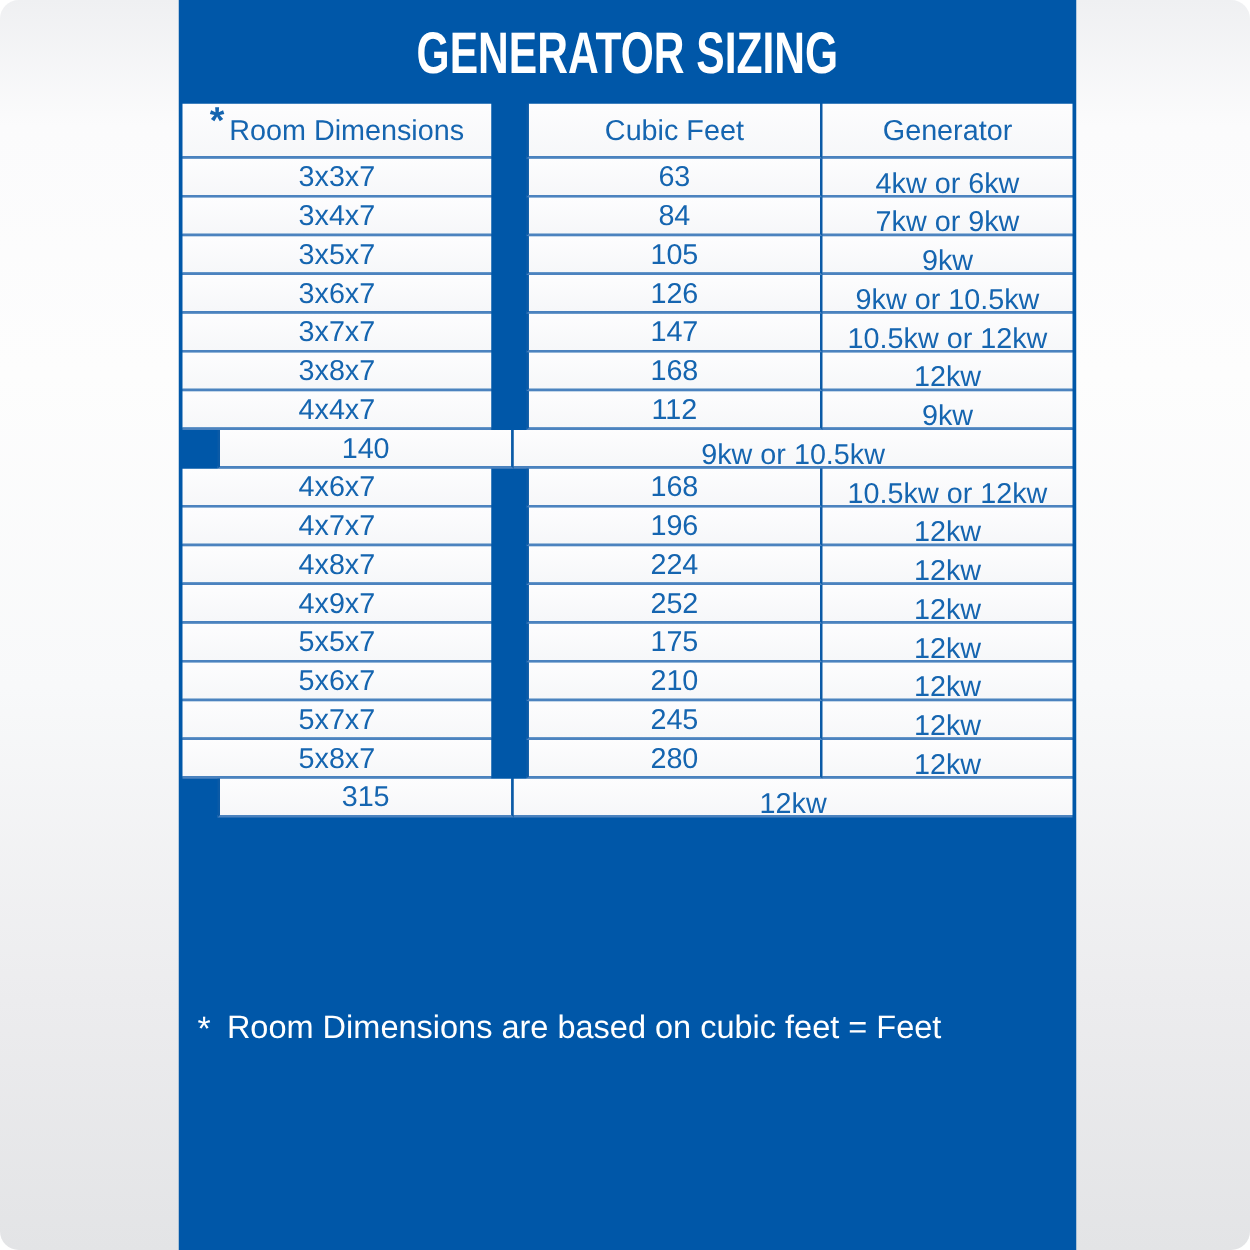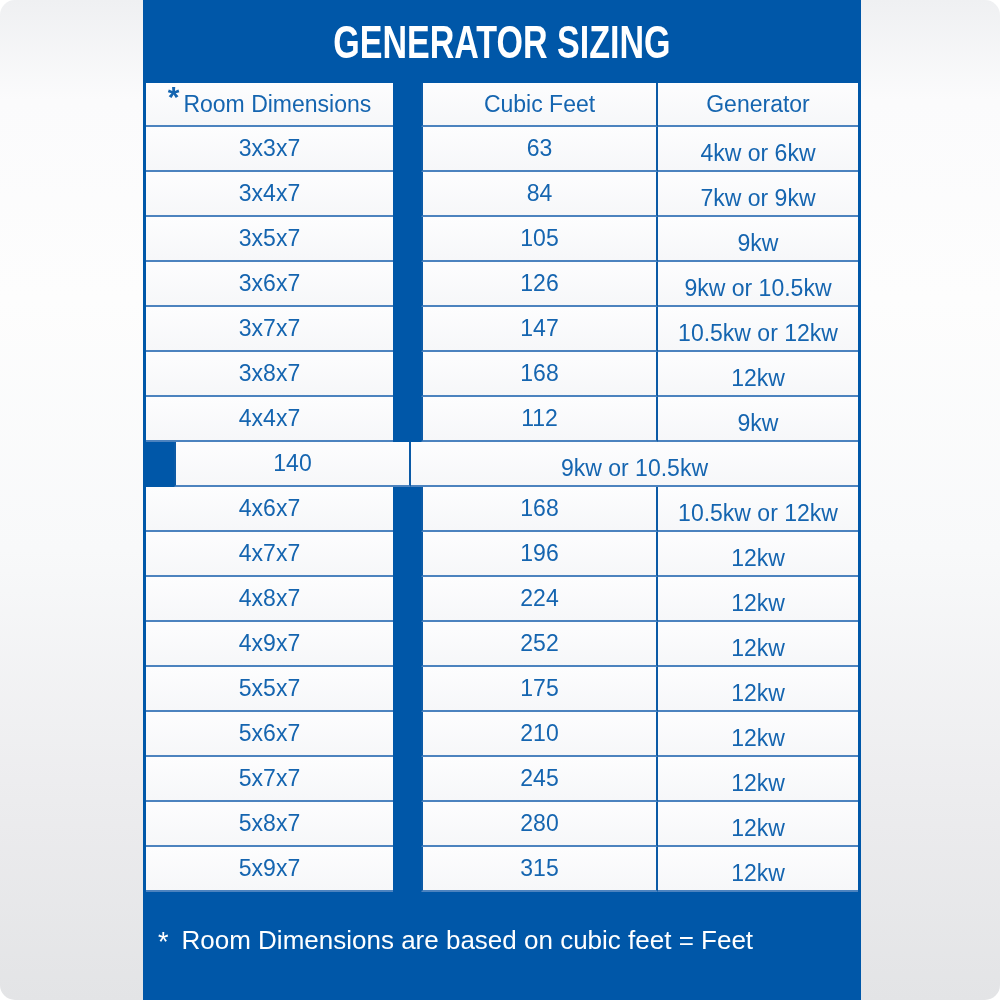--- a/index.html
+++ b/index.html
@@ -45,21 +45,21 @@
     transform: scale(0.74, 1.02);
   }
   .table {
     flex: none;
     margin: 0 3px;
     display: flex;
     flex-direction: column;
   }
   .row {
     display: flex;
-    height: 45px;
+    height: 31px;
     flex: none;
   }
   .row.header-row { height: 44px; }
   .cell {
     box-sizing: border-box;
     background: linear-gradient(180deg, #fdfdfe 0%, #f6f7f9 100%);
     border-bottom: 2px solid #4c83bf;
     display: flex;
     align-items: center;
     justify-content: center;
@@ -309,23 +309,20 @@
           </div>
           <div class="cell c2">
             <span class="val">280</span>
           </div>
           <div class="cell c3">
             <span class="val">12kw</span>
           </div>
         </div>
 
         <div class="row">
-          <div class="cell c1">
-            <span class="val">5x9x7</span>
-          </div>
           <div class="cell c2">
             <span class="val">315</span>
           </div>
           <div class="cell c3">
             <span class="val">12kw</span>
           </div>
         </div>
       </div>
     </div>
 

